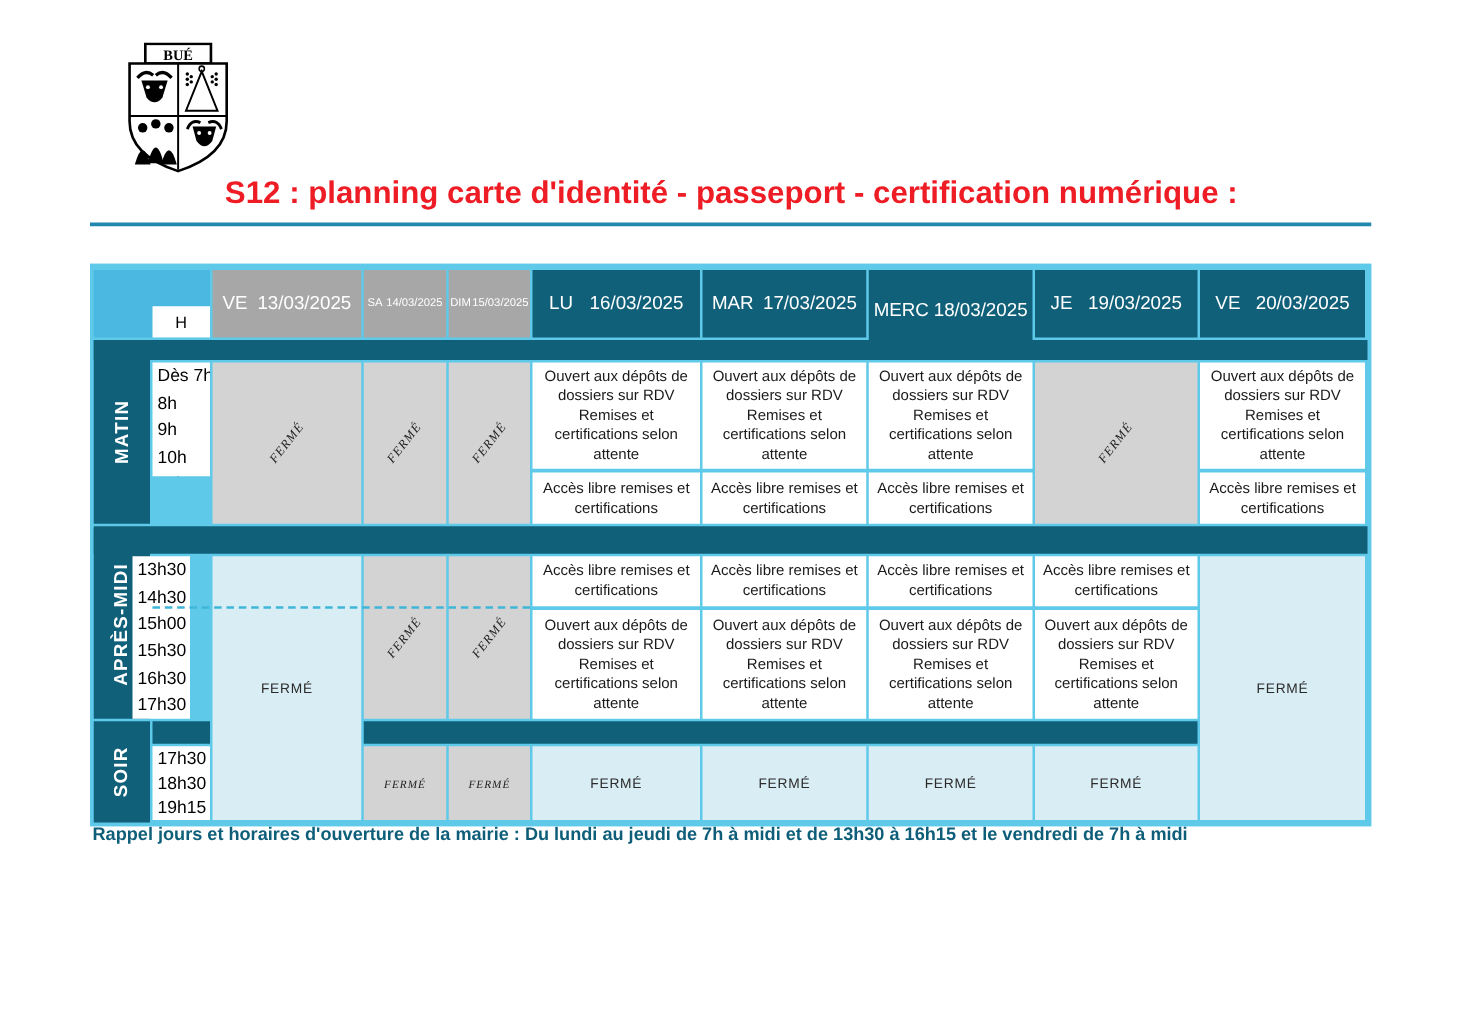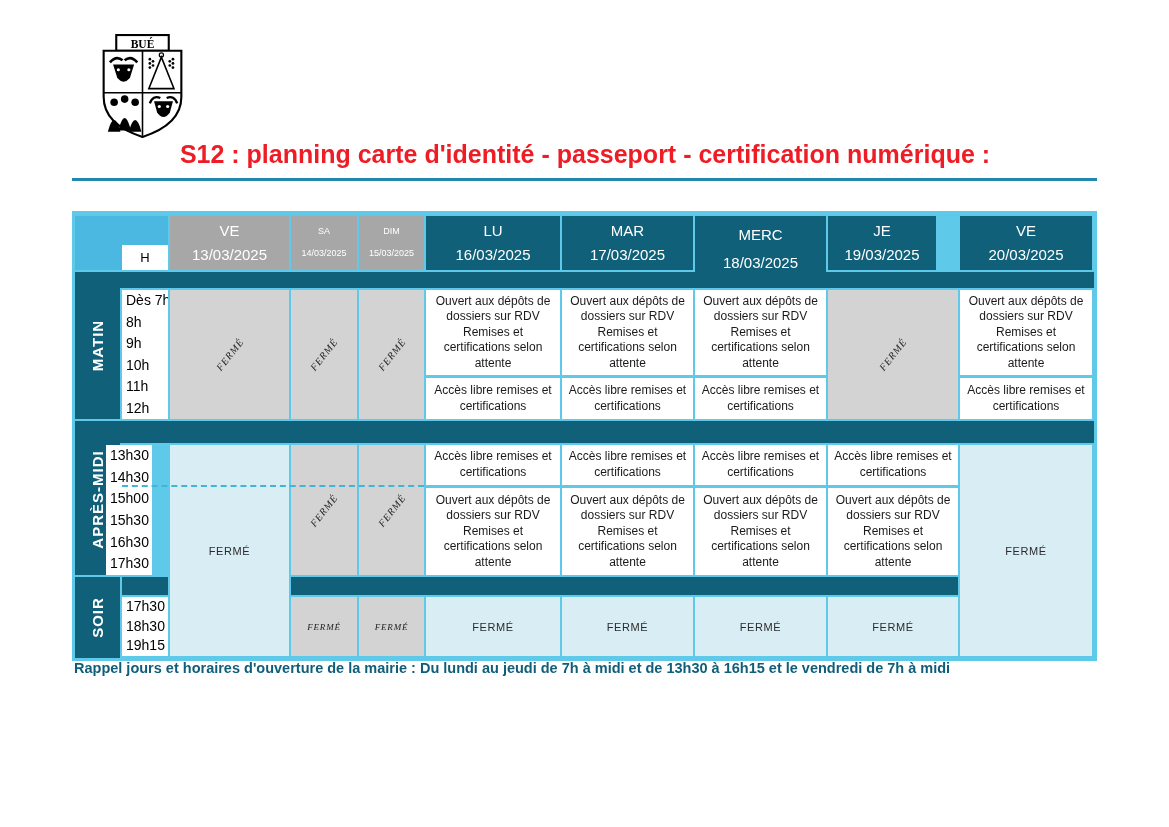--- a/index.html
+++ b/index.html
@@ -17,21 +17,21 @@
   
   .sched{position:absolute;left:72px;top:211px;width:1019px;height:444px;
     background:#5fc9e9;border:3px solid #5fc9e9;}
   .cell{position:absolute;box-sizing:border-box;display:flex;align-items:center;justify-content:center;
     text-align:center;overflow:hidden;}
 
   .band{position:absolute;background:#116079;}
   .corner{background:#4ab8e1;}
   .hcell{background:#fff;font-size:13px;color:#000;}
 
-  .dayhead{flex-direction:column;justify-content:space-evenly;color:#fff;line-height:1.1;}
+  .dayhead{flex-direction:row;justify-content:space-evenly;color:#fff;line-height:1.1;}
   .dayhead.big{font-size:15px;}
   .dayhead.small{font-size:9px;}
   .dayhead.gray{background:#a7a7a7;}
   .dayhead.teal{background:#116079;}
 
   .sideblock{background:#116079;}
   .sideblock .vtext{transform:rotate(-90deg);white-space:nowrap;color:#fff;
     font-weight:bold;font-size:15px;letter-spacing:1px;}
 
   .hourscell{background:#fff;flex-direction:column;align-items:stretch;justify-content:flex-start;
@@ -131,21 +131,21 @@
         <div>16/03/2025</div>
     </div>
     <div class="cell dayhead big teal" style="left:487px;top:2px;width:131px;height:54px;">
       <div>MAR</div>
         <div>17/03/2025</div>
     </div>
     <div class="cell dayhead big teal" style="left:620px;top:2px;width:131px;height:66px;">
       <div>MERC</div>
         <div>18/03/2025</div>
     </div>
-    <div class="cell dayhead big teal" style="left:753px;top:2px;width:108px;height:54px;">
+    <div class="cell dayhead big teal" style="left:753px;top:2px;width:130px;height:54px;">
       <div>JE</div>
         <div>19/03/2025</div>
     </div>
     <div class="cell dayhead big teal" style="left:885px;top:2px;width:132px;height:54px;">
       <div>VE</div>
         <div>20/03/2025</div>
     </div>
 
     <div class="band" style="left:0;top:58px;width:1019px;height:16px;"></div>
     <div class="band" style="left:0;top:207px;width:1019px;height:22px;"></div>
@@ -155,21 +155,21 @@
     <div class="cell sideblock" style="left:0;top:58px;width:45px;height:147px;">
       <span class="vtext">MATIN</span>
     </div>
     <div class="cell sideblock" style="left:0;top:209px;width:45px;height:152px;">
       <span class="vtext">APRÈS-MIDI</span>
     </div>
     <div class="cell sideblock" style="left:0;top:363px;width:45px;height:81px;">
       <span class="vtext">SOIR</span>
     </div>
 
-    <div class="cell hourscell lh-matin" style="left:47px;top:76px;width:46px;height:129px;">
+    <div class="cell hourscell lh-matin" style="left:47px;top:76px;width:46px;height:91px;">
       <div class="hline">Dès 7h</div>
       <div class="hline">8h</div>
       <div class="hline">9h</div>
       <div class="hline">10h</div>
       <div class="hline">11h</div>
       <div class="hline">12h</div>
     </div>
     <div class="cell hourscell lh-pm" style="left:31px;top:231px;width:46px;height:130px;">
       <div class="hline">13h30</div>
       <div class="hline">14h30</div>

